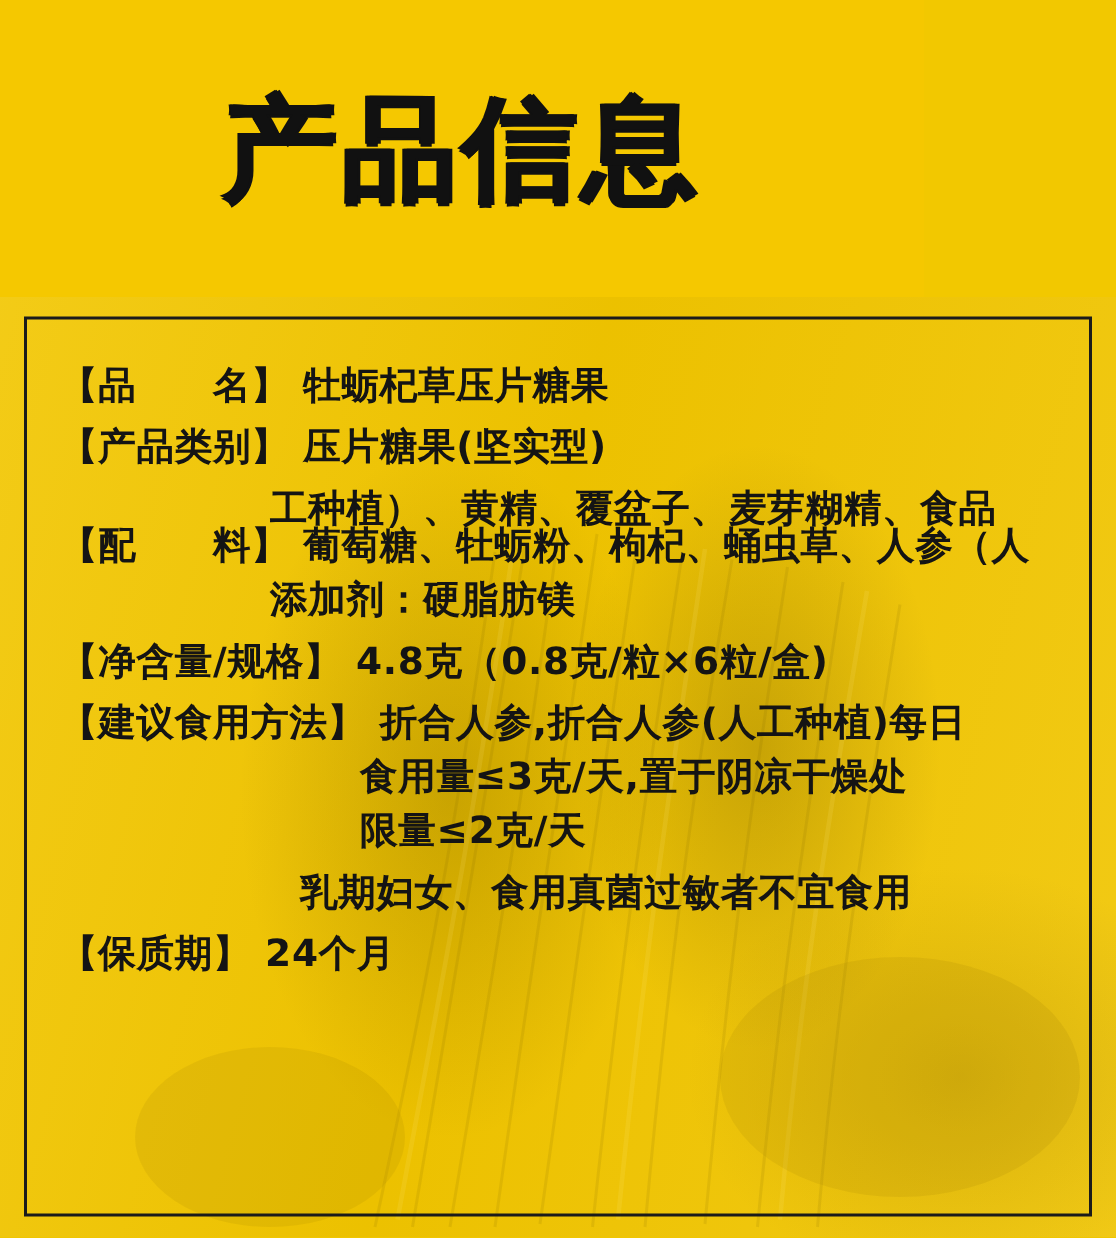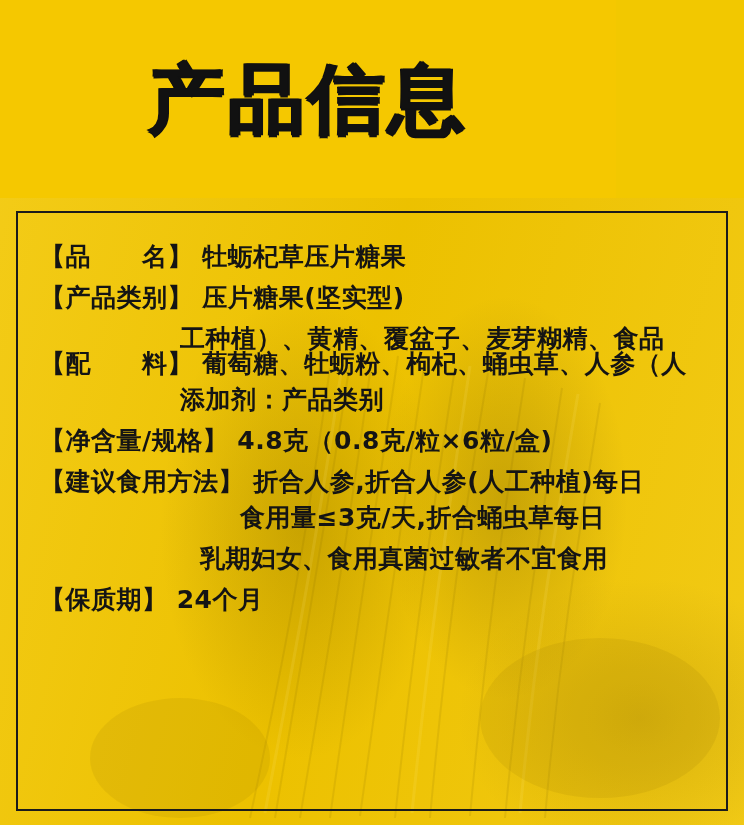--- a/index.html
+++ b/index.html
@@ -150,30 +150,31 @@
         <span class="line">【品　　名】 牡蛎杞草压片糖果</span>
       </div>
 
       <div class="row">
         <span class="line">【产品类别】 压片糖果(坚实型)</span>
       </div>
 
       <div class="row">
         <span class="line cont indent-1">工种植）、黄精、覆盆子、麦芽糊精、食品</span>
         <span class="line">【配　　料】 葡萄糖、牡蛎粉、枸杞、蛹虫草、人参（人</span>
-        <span class="line cont indent-1">添加剂：产品类别</span>
+        <span class="line cont indent-1">添加剂：硬脂肪镁</span>
       </div>
 
       <div class="row">
         <span class="line">【净含量/规格】 4.8克（0.8克/粒×6粒/盒)</span>
       </div>
 
       <div class="row">
         <span class="line">【建议食用方法】 折合人参,折合人参(人工种植)每日</span>
-        <span class="line cont indent-3">食用量≤3克/天,折合蛹虫草每日</span>
+        <span class="line cont indent-3">食用量≤3克/天,置于阴凉干燥处</span>
+        <span class="line cont indent-3">限量≤2克/天</span>
       </div>
 
       <div class="row">
         <span class="line cont indent-4">乳期妇女、食用真菌过敏者不宜食用</span>
       </div>
 
 
 
       <div class="row">
         <span class="line">【保质期】 24个月</span>

